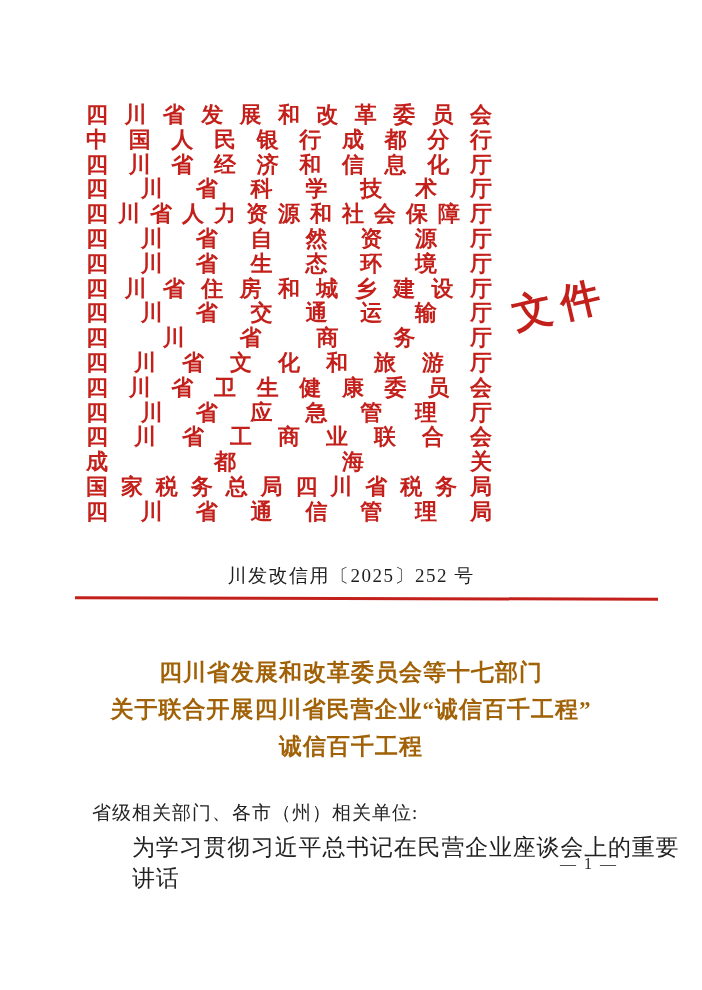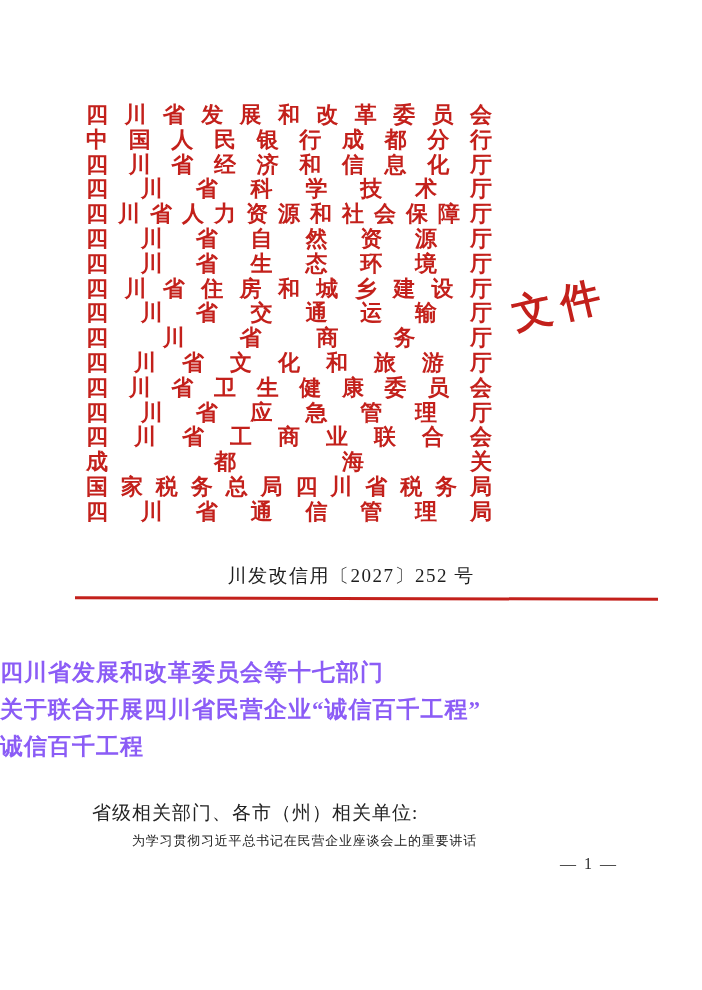--- a/index.html
+++ b/index.html
@@ -43,31 +43,31 @@
     color:var(--ink);
   }
   .red-line{
     position:absolute;left:75px;top:597px;
     width:583px;height:3px;
     background:var(--red);
     transform:rotate(0.15deg);
   }
   .doc-title{
     position:absolute;left:0;right:0;top:654px;
-    text-align:left;
-    font-weight:bold;color:#8b5cf6;
+    text-align:center;
+    font-weight:bold;color:#a16207;
     font-size:23px;line-height:37px;letter-spacing:1px;
   }
   .salutation{
     position:absolute;left:92px;top:800px;
     font-size:19px;letter-spacing:1px;color:#222;text-align:right;
   }
   .body-line{
     position:absolute;left:132px;top:832px;
-    font-size:13px;letter-spacing:0.8px;color:#222;
+    font-size:23px;letter-spacing:0.8px;color:#222;
   }
   .page-number{
     position:absolute;right:84px;top:855px;
     font-size:16px;letter-spacing:2px;color:#2e2e2e;
     white-space:nowrap;
   }
 </style>
 </head>
 <body>
 
@@ -258,21 +258,21 @@
         <span>通</span>
         <span>信</span>
         <span>管</span>
         <span>理</span>
         <span>局</span>
       </div>
     </div>
 
   <div class="doc-type">文件</div>
 
-  <div class="doc-number">川发改信用〔2027〕252 号</div>
+  <div class="doc-number">川发改信用〔2025〕252 号</div>
 
   <div class="red-line"></div>
 
   <div class="doc-title">
       <div class="title-line">四川省发展和改革委员会等十七部门</div>
       <div class="title-line">关于联合开展四川省民营企业“诚信百千工程”</div>
       <div class="title-line">诚信百千工程</div>
     </div>
 
   <div class="salutation">省级相关部门、各市（州）相关单位:</div>

